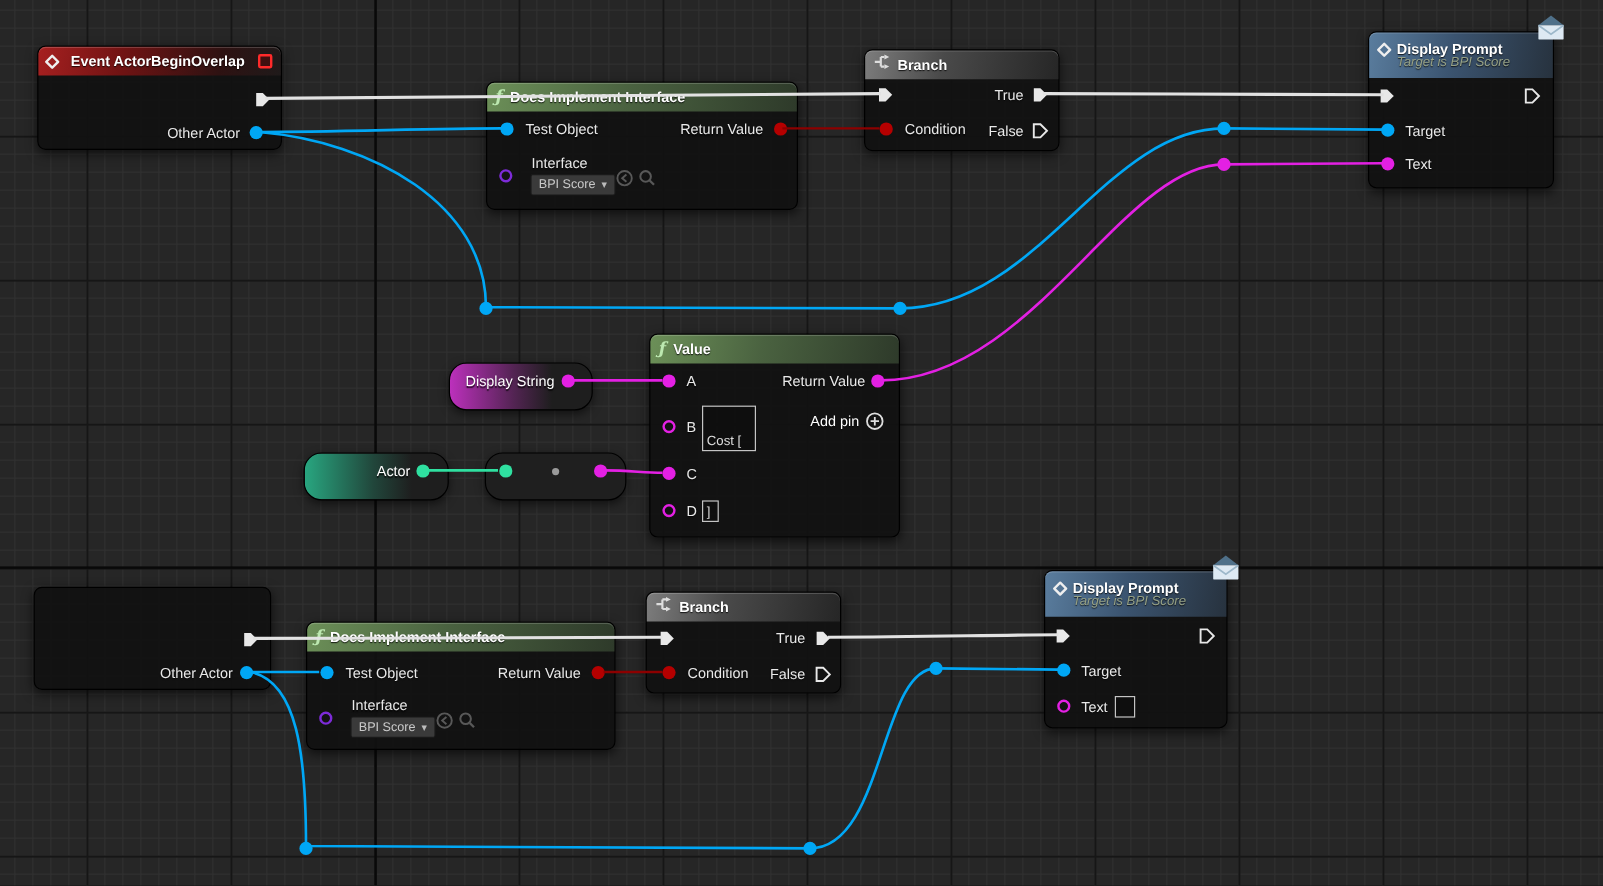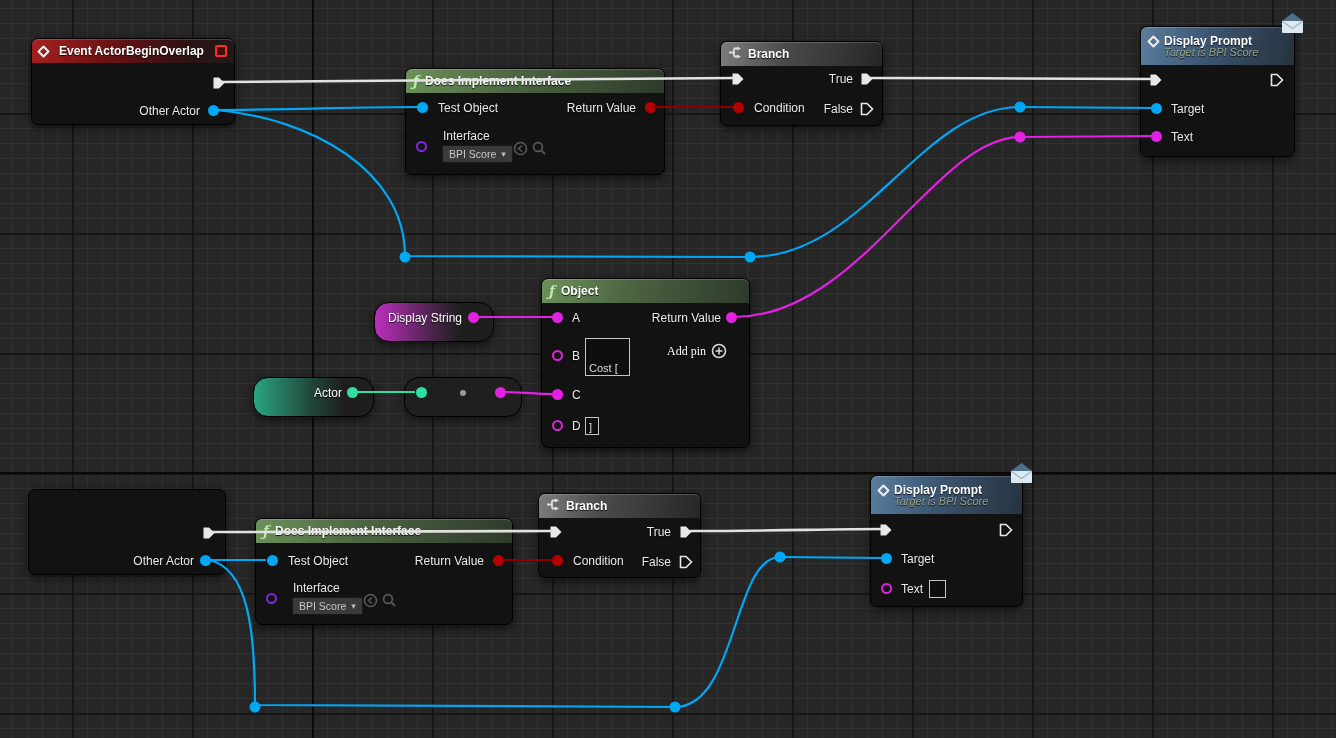--- a/index.html
+++ b/index.html
@@ -177,32 +177,32 @@
     <svg width="27" height="25">
         <polygon points="3,10 13.5,2 24,10" fill="#4f7089"></polygon>
         <rect x="3" y="10" width="21" height="12" rx="1" fill="#dde9f3"></rect>
         <path d="M3,10 L13.5,17.5 L24,10" fill="none" stroke="#9db8ca" stroke-width="1.4"></path>
       </svg>
   </span>
 
   <div class="node" style="left:541px;top:278px;width:209px;height:170px;">
     <div class="node-header hdr-func">
       <span class="fn-ico">ƒ</span>
-      <span class="node-title">Object</span>
+      <span class="node-title">Value</span>
     </div>
     <span class="pin-dot" style="left:10px;top:33px;background:#e320e3;"></span>
     <span class="pin-label" style="left:30px;top:32px;">A</span>
     <span class="pin-label" style="right:28px;top:32px;">Return Value</span>
     <span class="pin-dot" style="left:184px;top:33px;background:#e320e3;"></span>
     <span class="pin-hollow" style="left:10px;top:71px;border-color:#e320e3;"></span>
     <span class="pin-label" style="left:30px;top:70px;">B</span>
     <div class="textbox" style="left:43px;top:59px;width:45px;height:38px;">
       <span>Cost [</span>
     </div>
-    <div class="addpin" style="right:22px;top:64px;font-family:Liberation Serif, serif;">
+    <div class="addpin" style="right:12px;top:64px;">
       <span>Add pin</span>
       <svg width="16" height="16">
           <circle cx="8" cy="8" r="6.5" fill="none" stroke="#ddd" stroke-width="1.5"></circle>
           <path d="M8,4.5 V11.5 M4.5,8 H11.5" stroke="#ddd" stroke-width="1.5"></path>
         </svg>
     </div>
     <span class="pin-dot" style="left:10px;top:110px;background:#e320e3;"></span>
     <span class="pin-label" style="left:30px;top:109px;">C</span>
     <span class="pin-hollow" style="left:10px;top:141px;border-color:#e320e3;"></span>
     <span class="pin-label" style="left:30px;top:140px;">D</span>

